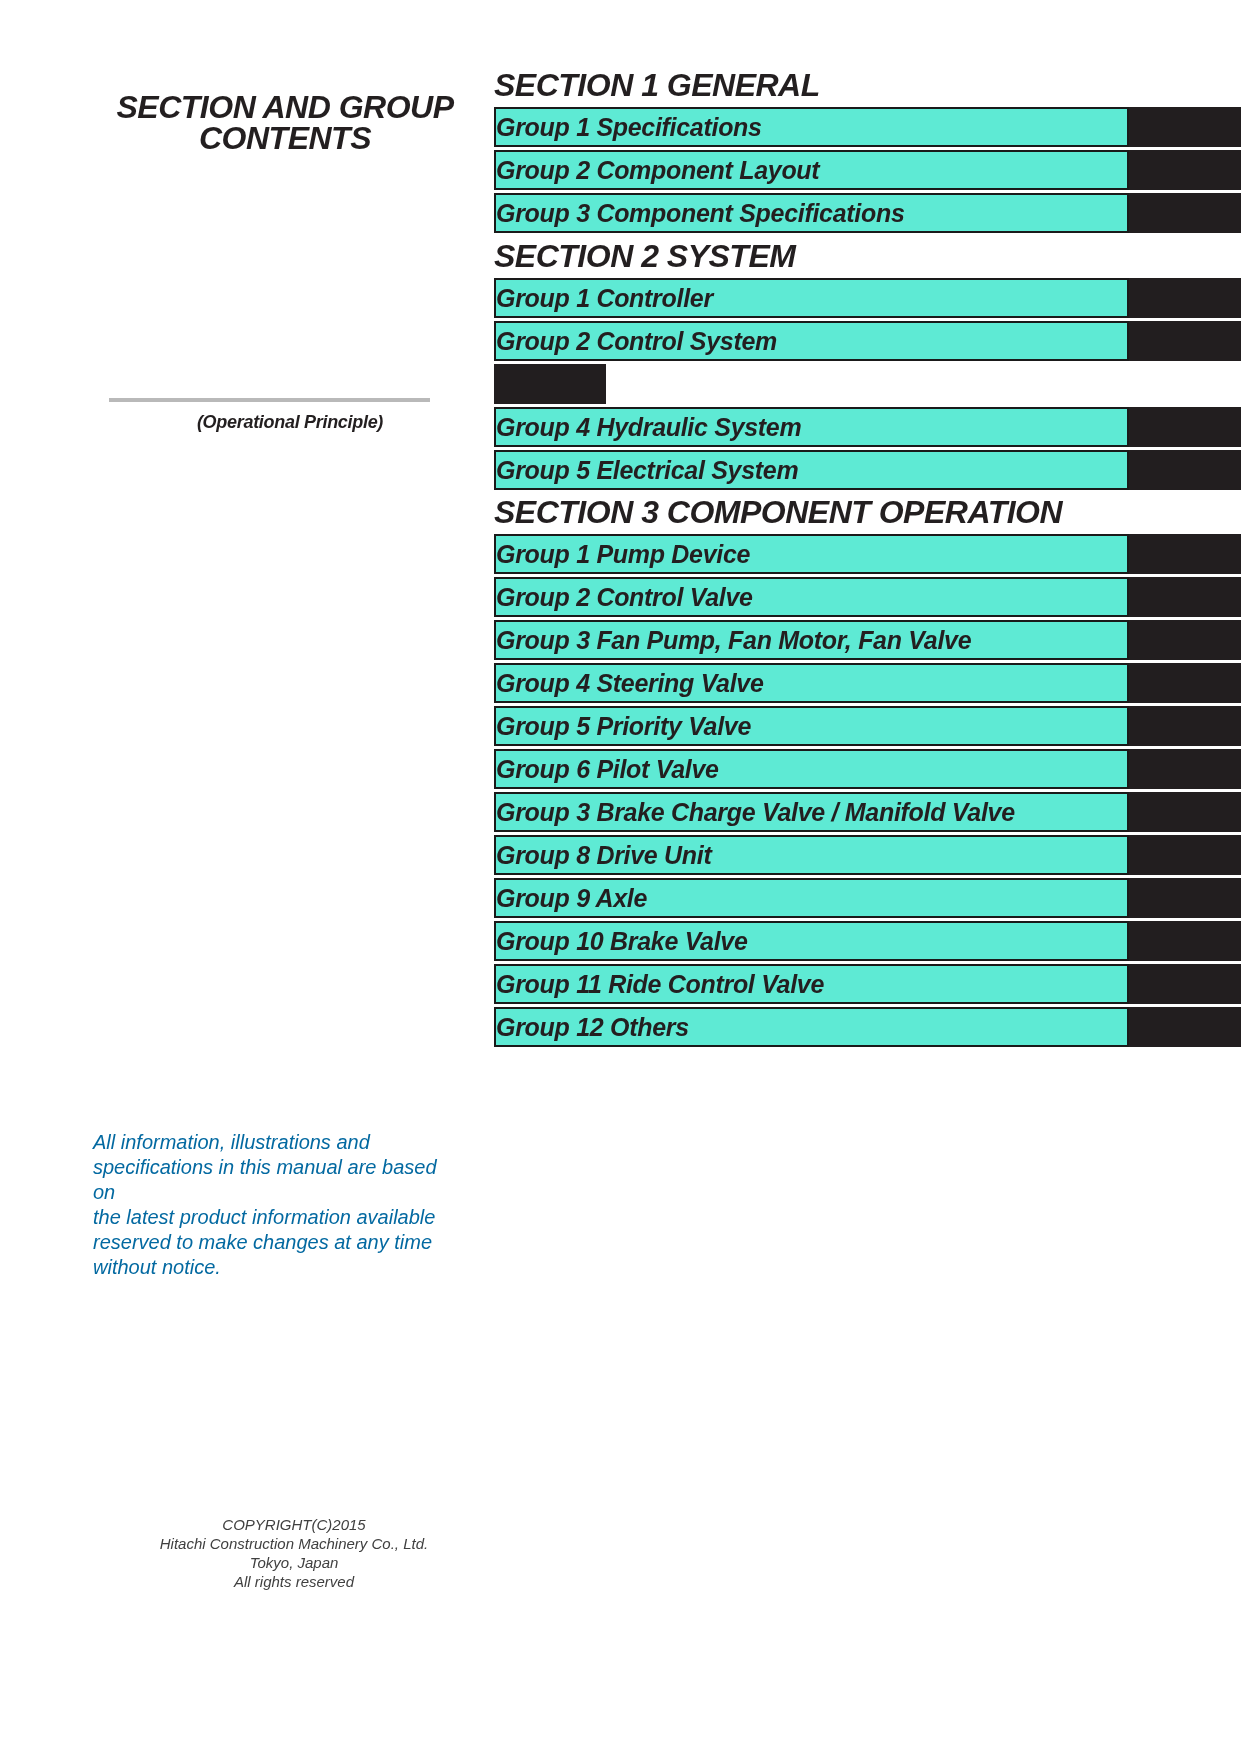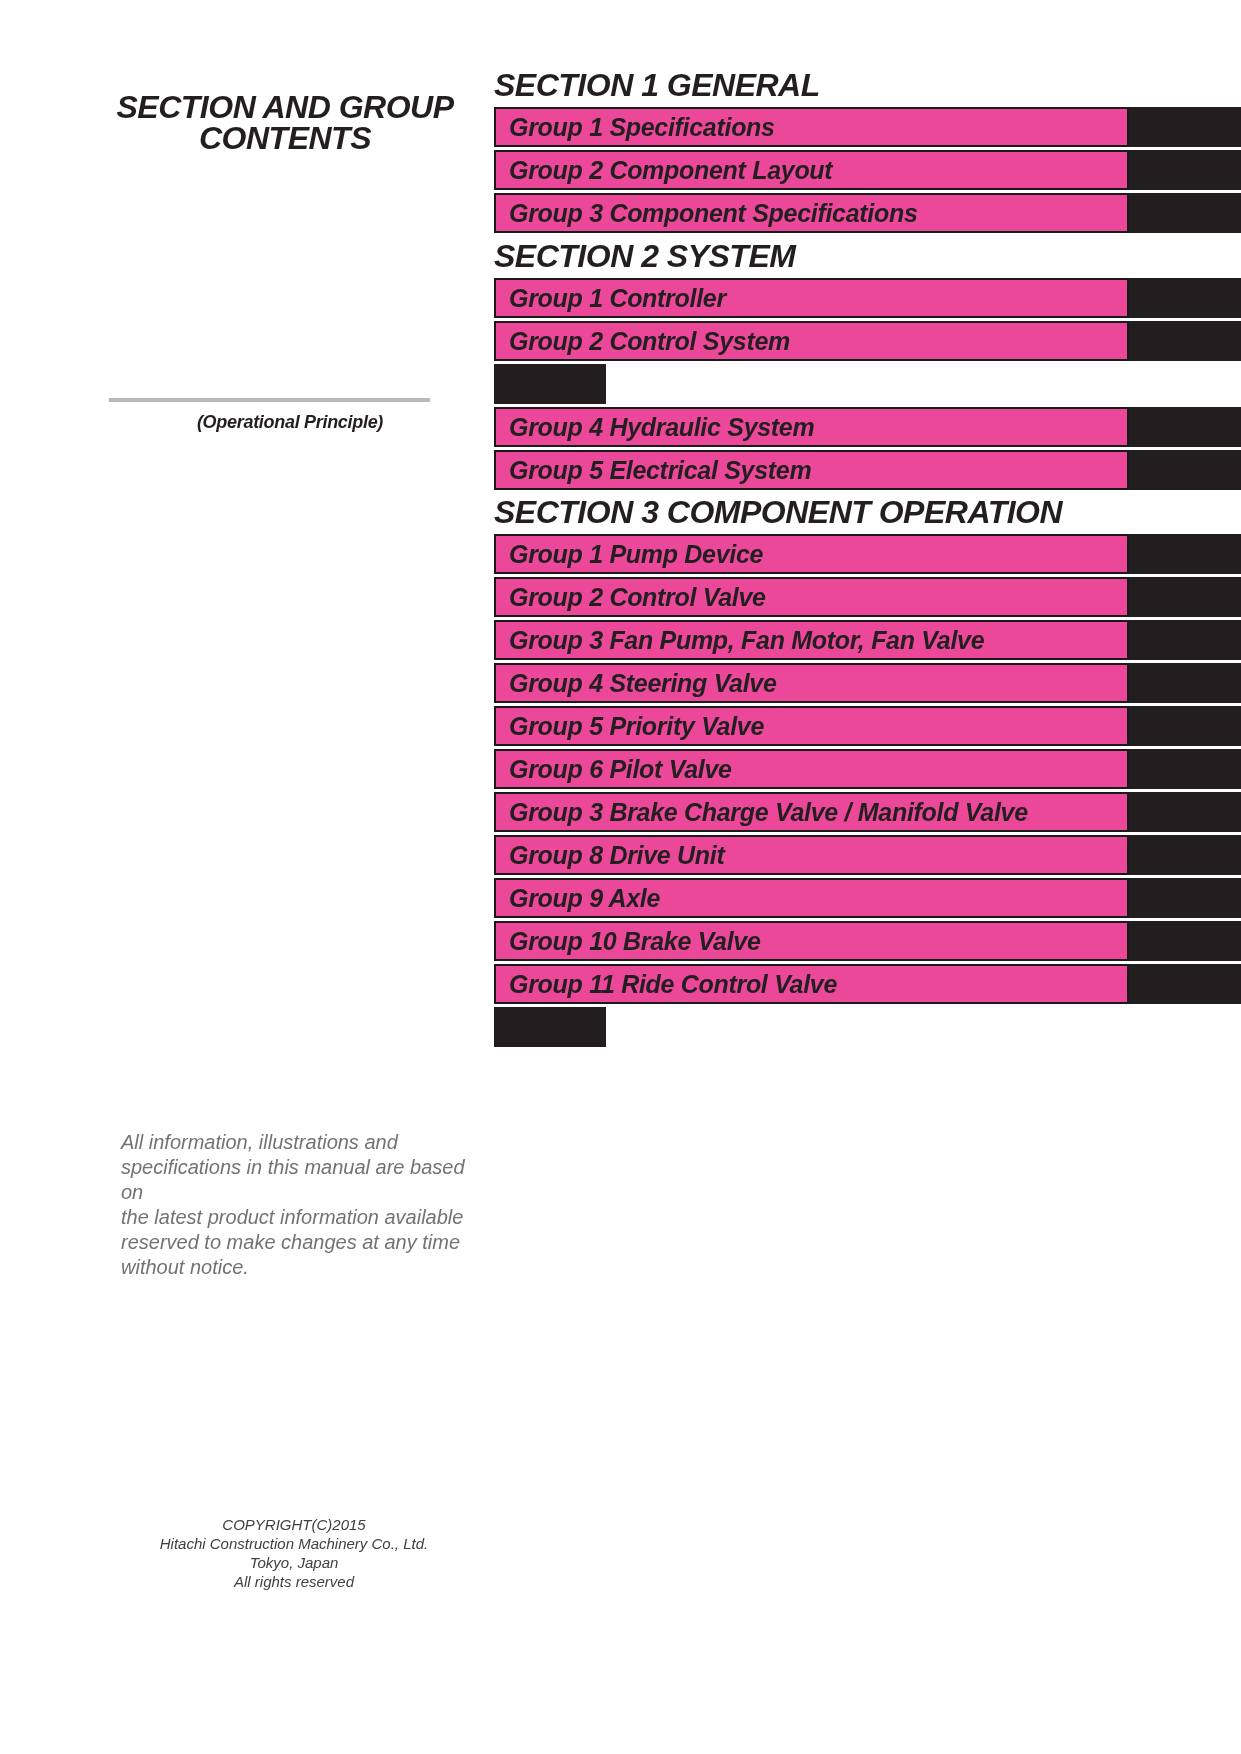--- a/index.html
+++ b/index.html
@@ -31,40 +31,40 @@
   .rule {
     position:absolute; left:109px; top:398px; width:321px; height:4px;
     background:var(--rule-gray,#b9b9b9);
   }
   .manual-subtitle {
     position:absolute; left:110px; top:412px; width:360px;
     text-align:center; font-weight:700; font-size:18px; letter-spacing:-0.3px;
   }
   .disclaimer {
     position:absolute; left:93px; top:1130px; width:370px;
-    font-size:20px; line-height:25px; color:#737373;margin-left:28px;
+    font-size:20px; line-height:25px; color:#0369a1;
   }
   .copyright {
     position:absolute; left:119px; top:1515px; width:350px;
     text-align:center; font-size:15px; line-height:19px; color:#404040;
   }
 
   
   .toc { position:absolute; left:494px; top:66px; width:747px; }
   .sec-heading {
     font-weight:700; font-size:32px; line-height:38px;
     letter-spacing:-0.5px; margin-bottom:3px; white-space:nowrap;
   }
   .sec2 .sec-heading { margin-top:4px; }
   .sec3 .sec-heading { margin-top:1px; }
   .row { display:flex; height:40px; margin-bottom:3px; }
   .row-cell {
-    flex:1; background:#ec4899;
+    flex:1; background:#5eead4;
     border:2px solid var(--line-black,#1a1a1a);
-    display:flex; align-items:center; padding-left:13px; overflow:hidden;
+    display:flex; align-items:center; overflow:hidden;
   }
   .row-label { font-weight:700; font-size:25px; letter-spacing:-0.3px; white-space:nowrap; }
   .row-tab { width:112px; background:var(--tab-black,#221e1f); }
 </style>
 </head>
 <body>
 
 <div class="page">
 
   <div class="contents-title">
@@ -210,18 +210,21 @@
         </div>
         <div class="row-tab"></div>
       </div>
       <div class="row">
         <div class="row-cell">
           <span class="row-label">Group 11 Ride Control Valve</span>
         </div>
         <div class="row-tab"></div>
       </div>
       <div class="row">
+        <div class="row-cell">
+          <span class="row-label">Group 12 Others</span>
+        </div>
         <div class="row-tab"></div>
       </div>
     </div>
 
   </div>
 </div>
 
 </body></html>

